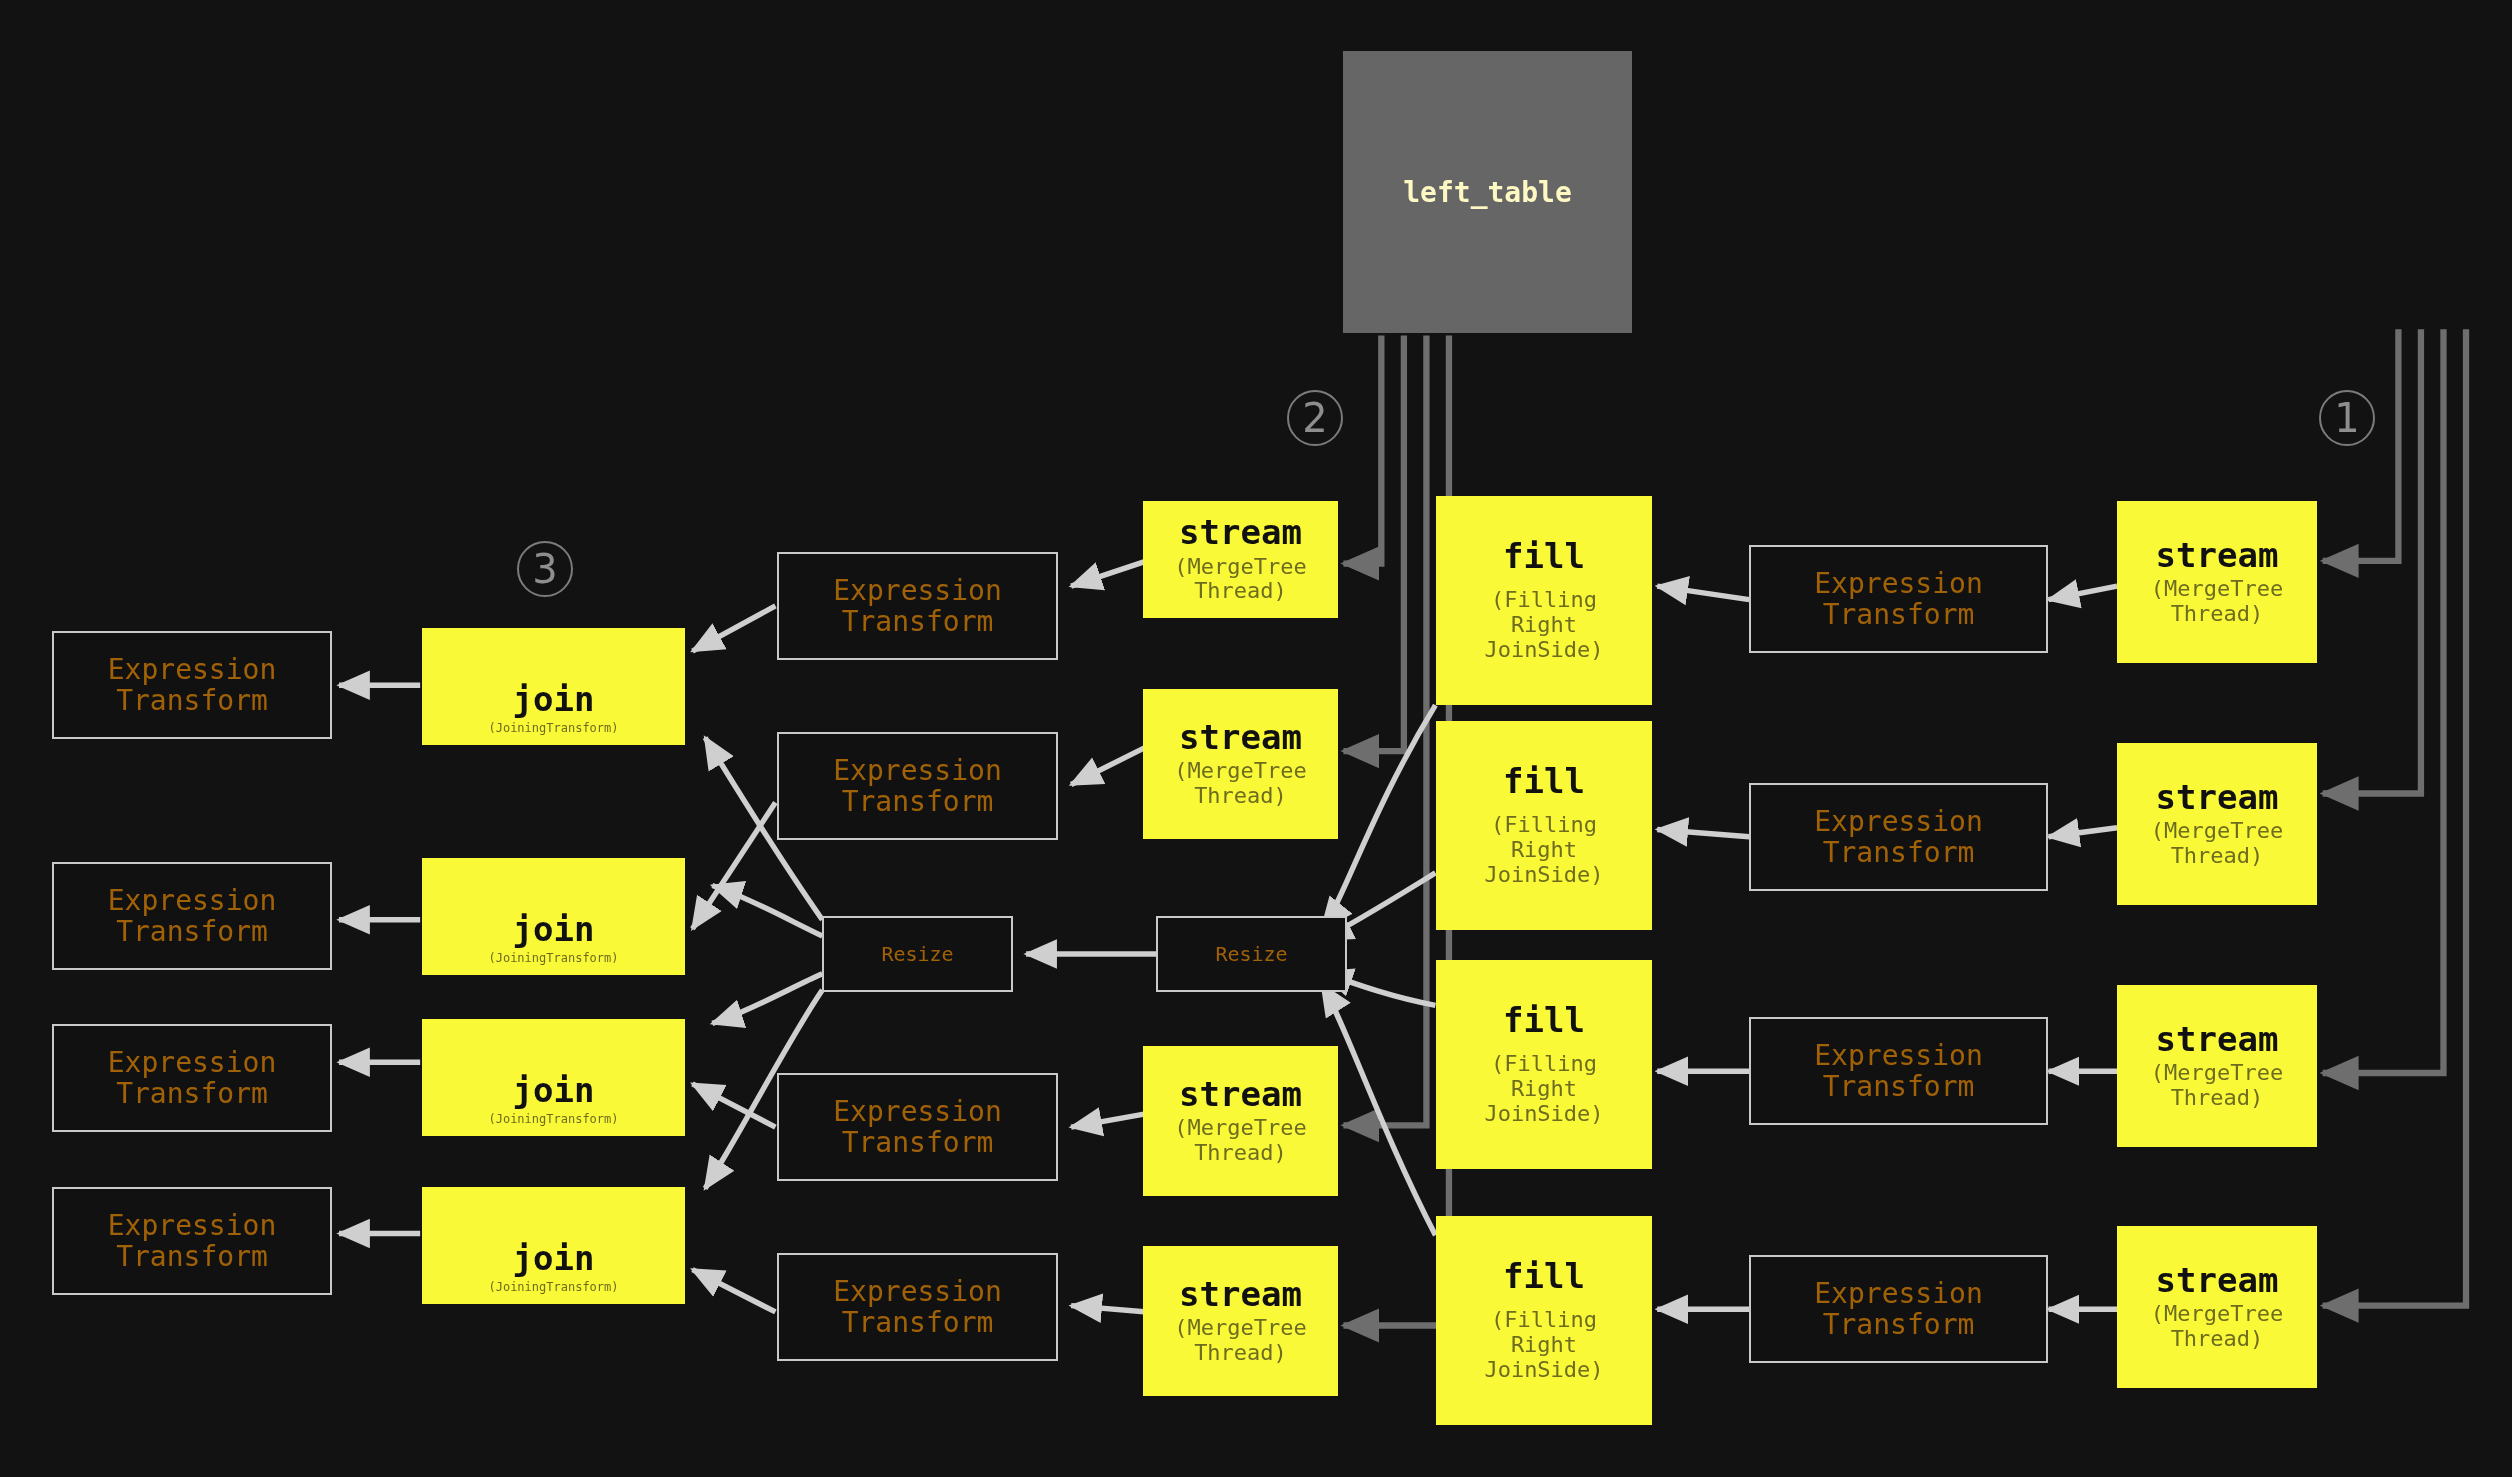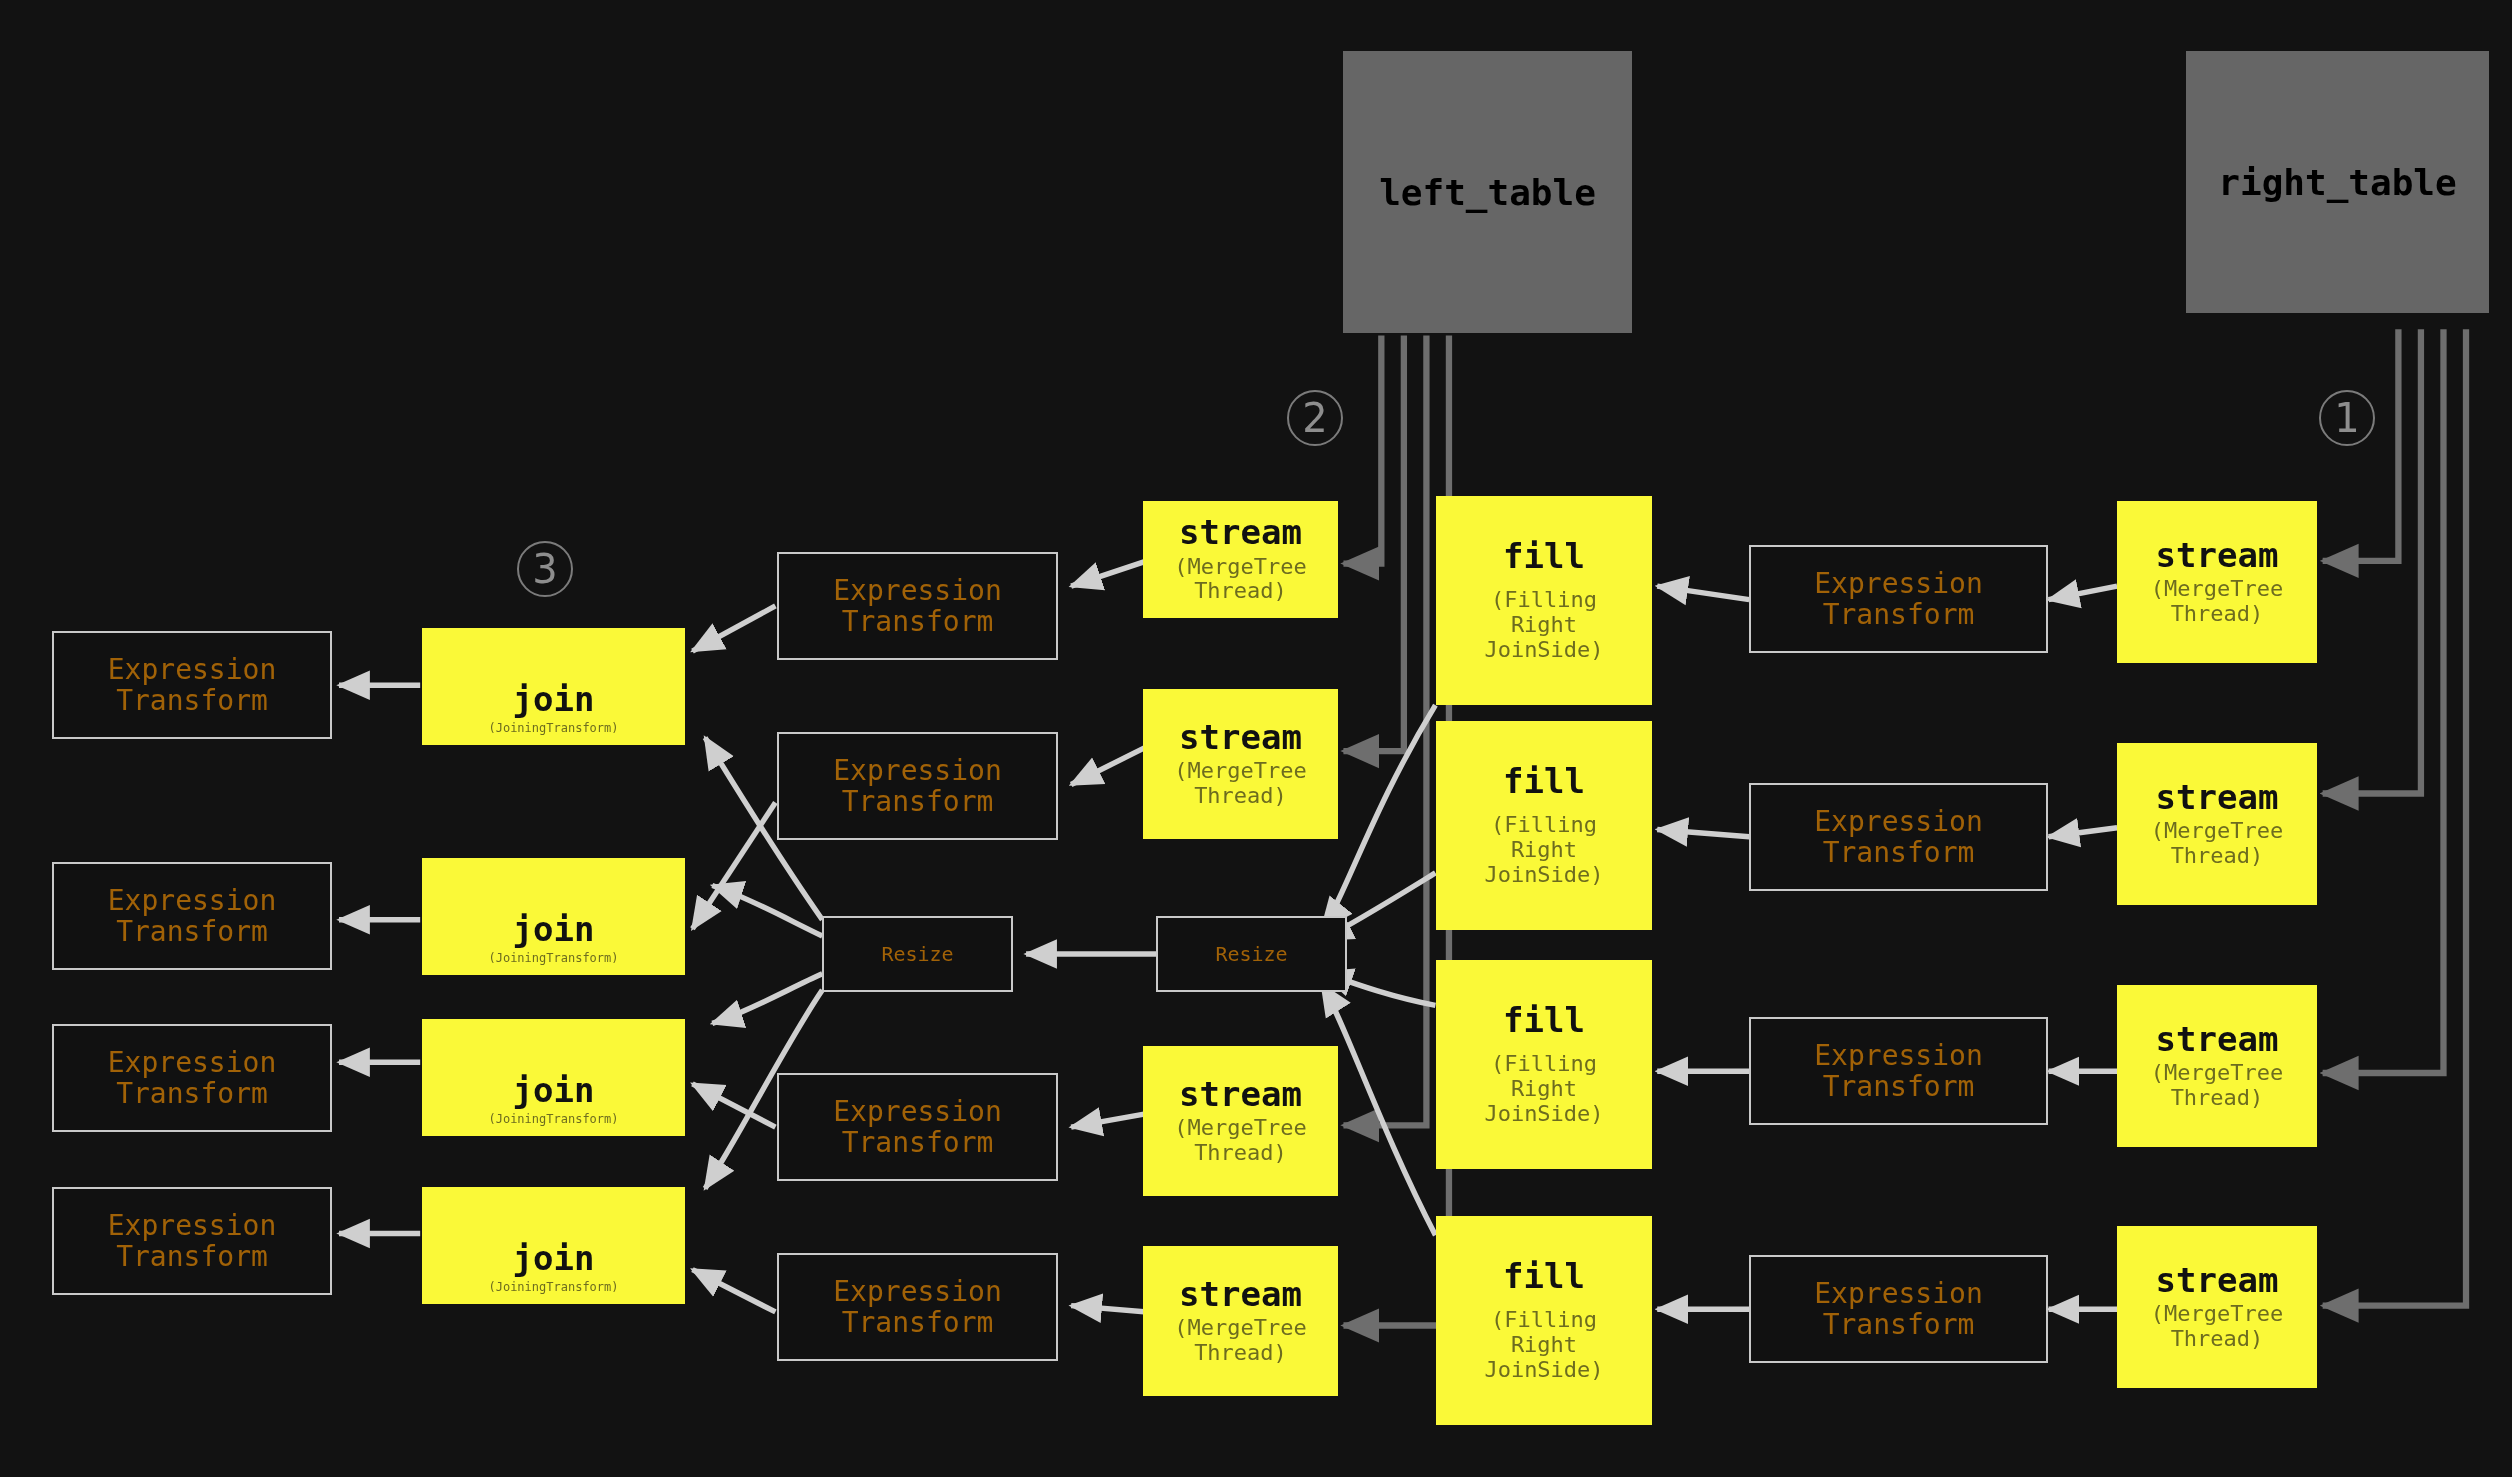--- a/index.html
+++ b/index.html
@@ -26,23 +26,23 @@
     display: flex;
     flex-direction: column;
     align-items: center;
     justify-content: center;
     text-align: center;
     z-index: 5;
   }
   
   .tbl {
     background: #666666;
-    color: #000000;
+    color: #fef9c3;
     font-weight: bold;
-    font-size: 36px;
+    font-size: 28px;
     letter-spacing: 0px;
   }
   
   .proc {
     background: #faf938;
   }
   .proc .ttl {
     color: #111111;
     font-weight: bold;
     font-size: 34px;
@@ -149,23 +149,20 @@
       <path d="M 466 1020 L 376 1020"></path>
       <path d="M 466 1178 L 376 1178"></path>
       <path d="M 466 1368 L 376 1368"></path>
     </g>
   </svg>
 
   <div class="node tbl" style="left:1343px; top:51px; width:289px; height:282px;">
     <span>left_table</span>
   </div>
 
-  <div class="node tbl" style="left:2186px; top:51px; width:303px; height:262px;">
-    <span>right_table</span>
-  </div>
 
   <div class="step" style="left:1287px; top:390px; width:56px; height:56px;">
     <span>2</span>
   </div>
   <div class="step" style="left:2319px; top:390px; width:56px; height:56px;">
     <span>1</span>
   </div>
   <div class="step" style="left:517px; top:541px; width:56px; height:56px;">
     <span>3</span>
   </div>

